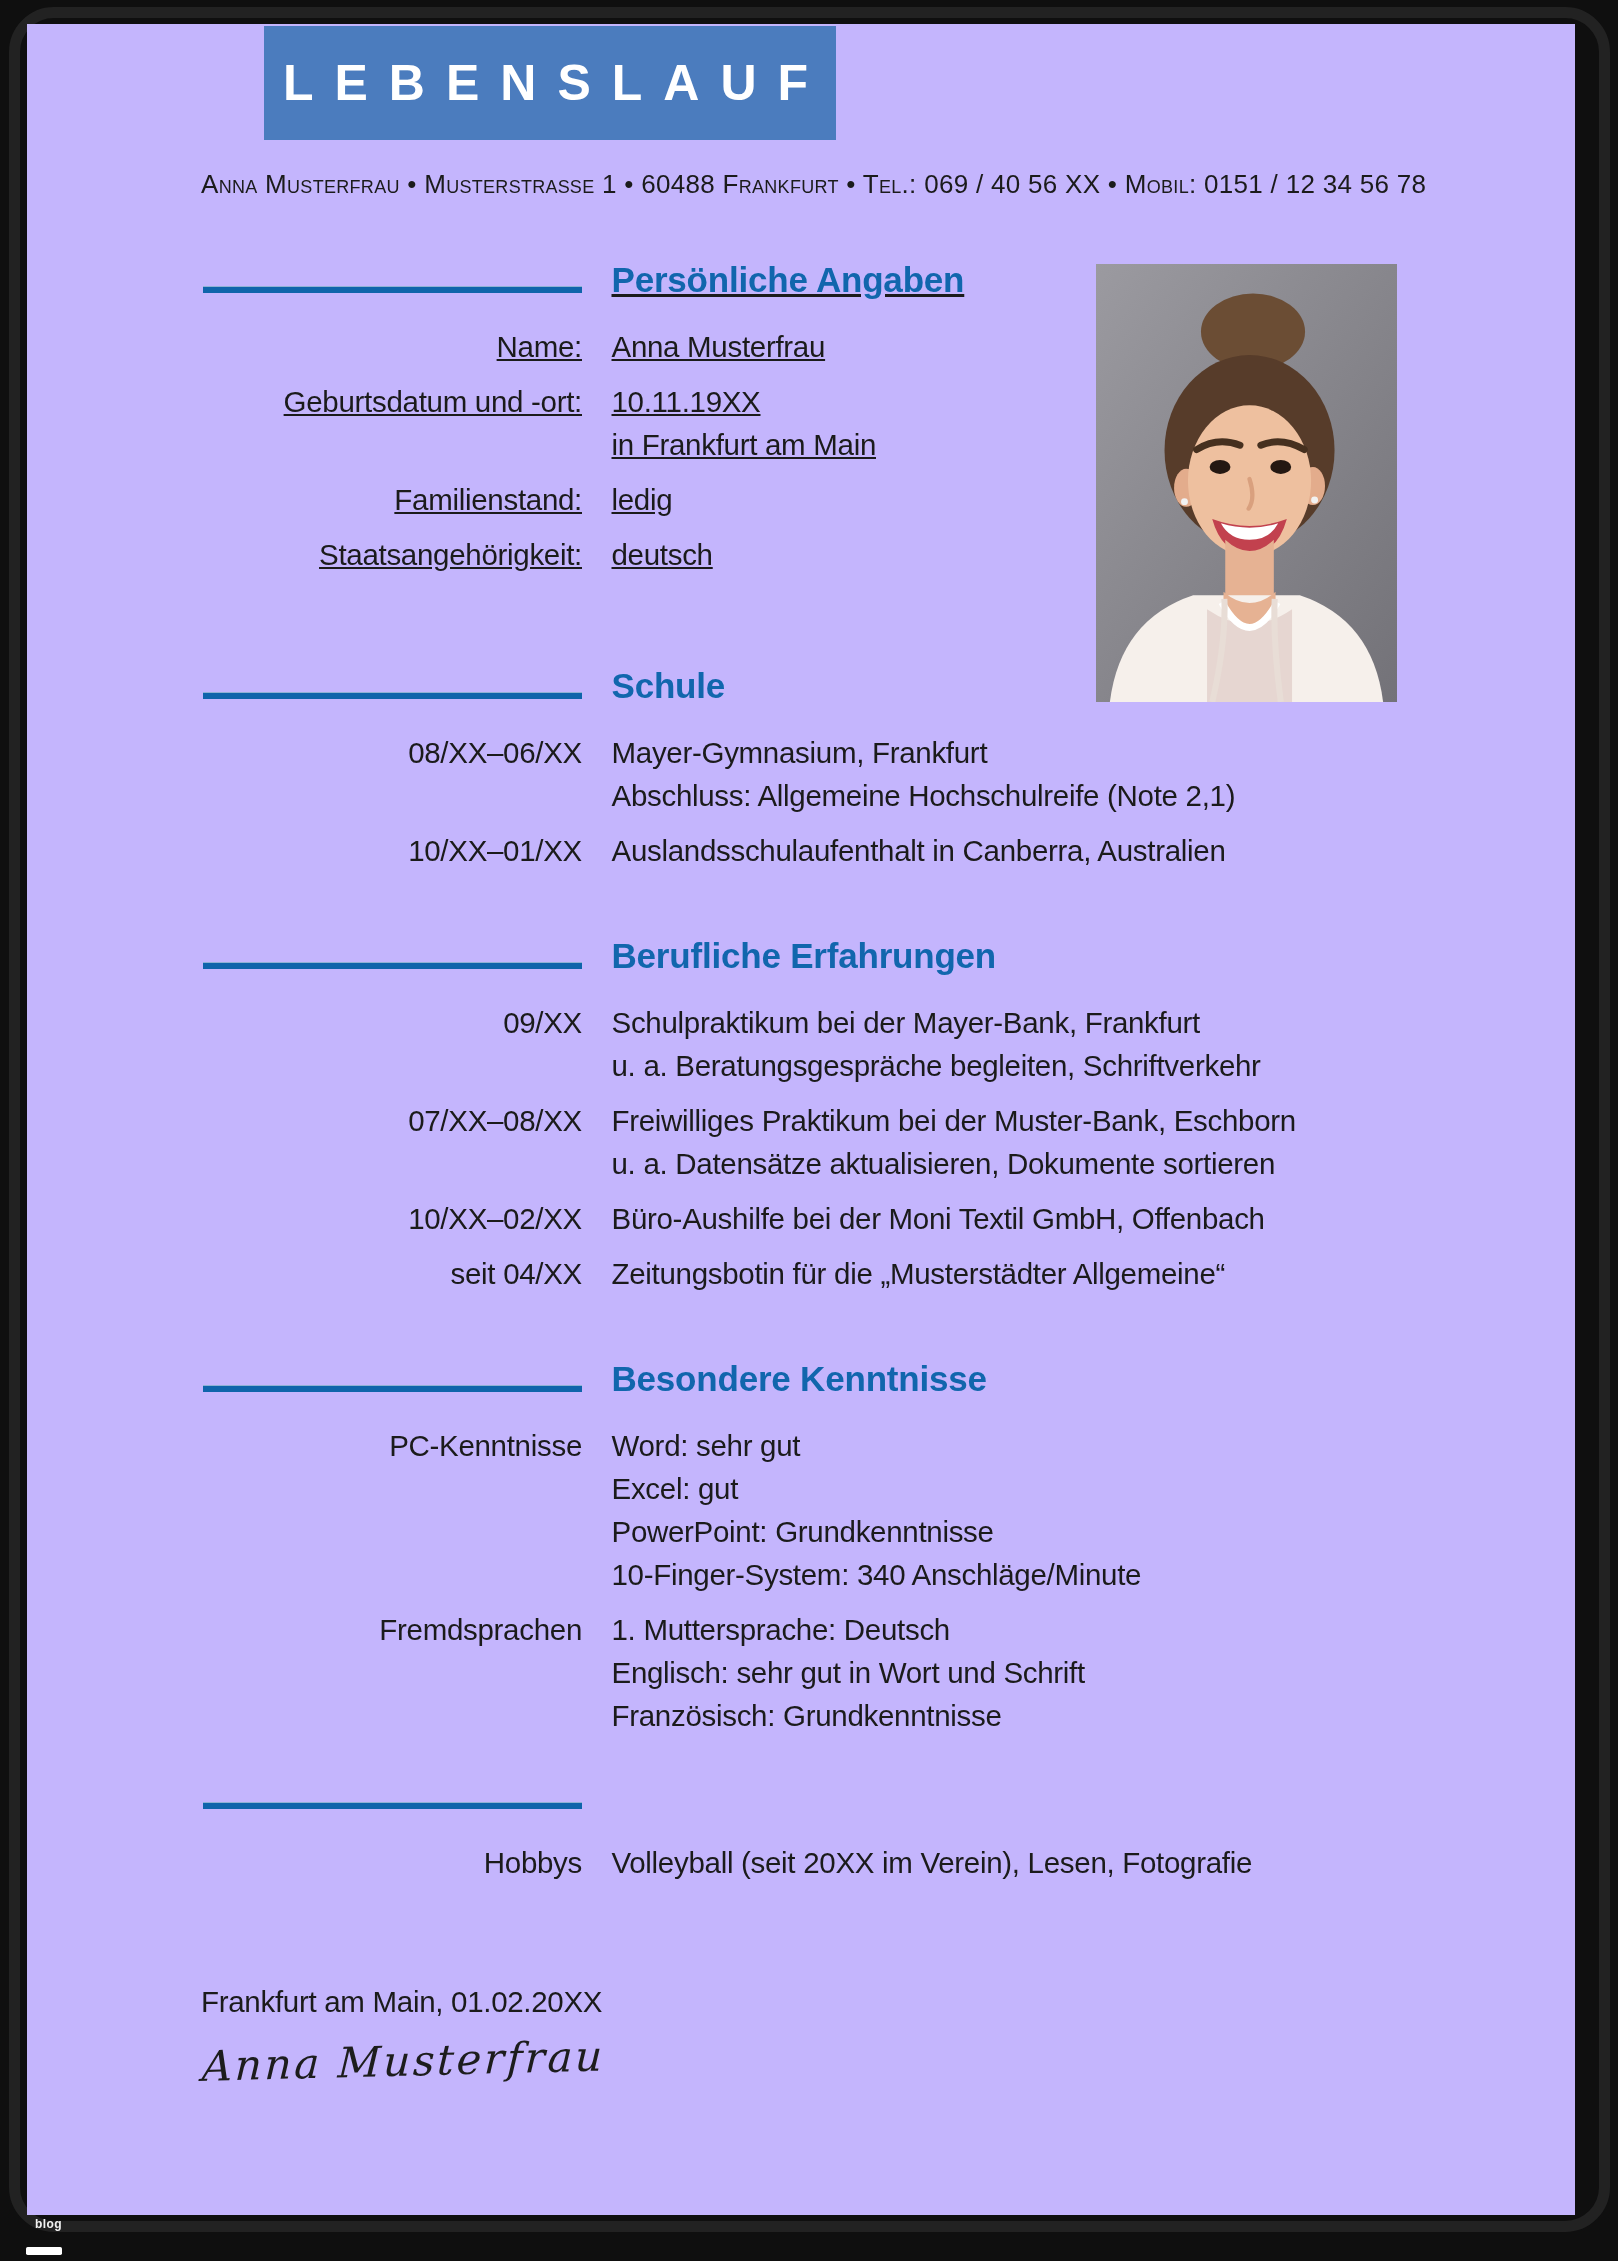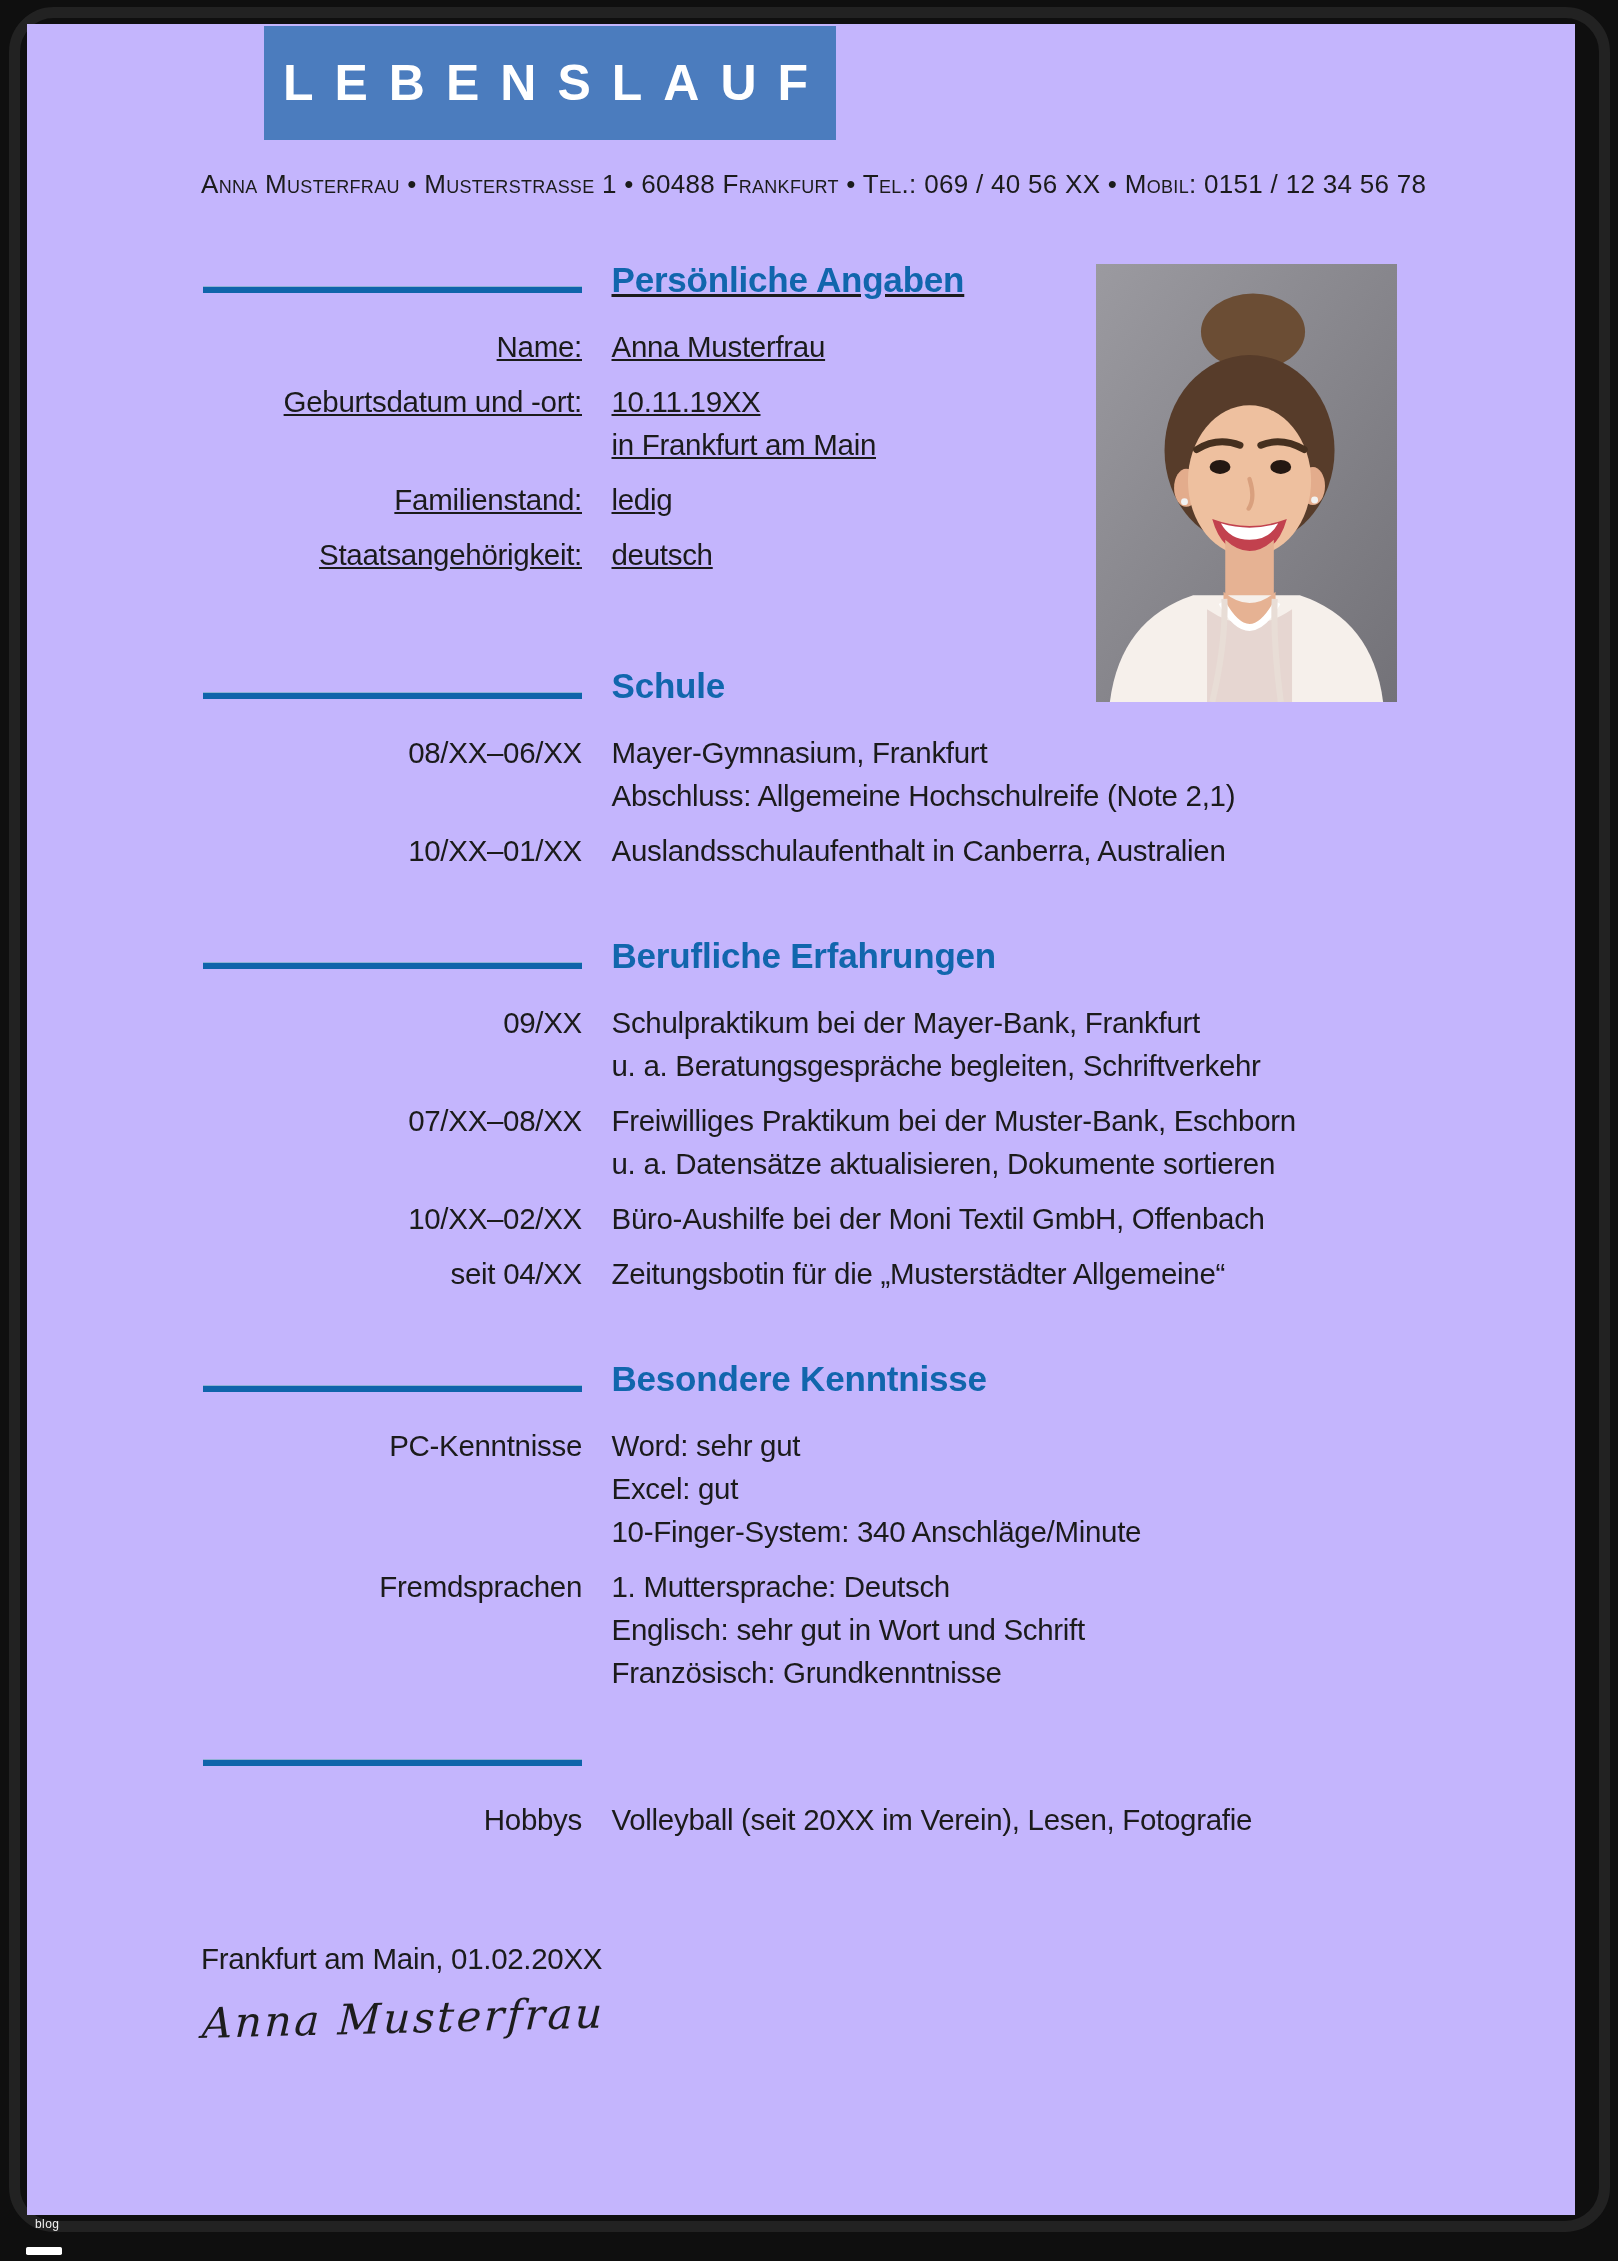--- a/index.html
+++ b/index.html
@@ -132,20 +132,21 @@
     display: inline-block;
   }
   .bottom-bar-text {
     position: absolute;
     left: 35px;
     top: 2217px;
     color: #f2f2f2;
     font-size: 12px;
     letter-spacing: 0.4px;
     z-index: 4;
+    font-weight: bold;
   }
   .bottom-blob {
     position: absolute;
     left: 26px;
     top: 2247px;
     width: 36px;
     height: 7.8px;
     background: #ffffff;
     border-radius: 1.7px;
     z-index: 4;
@@ -309,20 +310,21 @@
         <div class="rule-wrap">
             <div class="rule"></div>
           </div>
         <h2 class="sec-title">Besondere Kenntnisse</h2>
       </div>
       <div class="row">
         <div class="label">PC-Kenntnisse</div>
         <div class="value">
           <div class="line">Word: sehr gut</div>
           <div class="line">Excel: gut</div>
+          <div class="line">PowerPoint: Grundkenntnisse</div>
           <div class="line">10-Finger-System: 340 Anschläge/Minute</div>
         </div>
       </div>
       <div class="row">
         <div class="label">Fremdsprachen</div>
         <div class="value">
           <div class="line">1. Muttersprache: Deutsch</div>
           <div class="line">Englisch: sehr gut in Wort und Schrift</div>
           <div class="line">Französisch: Grundkenntnisse</div>
         </div>

